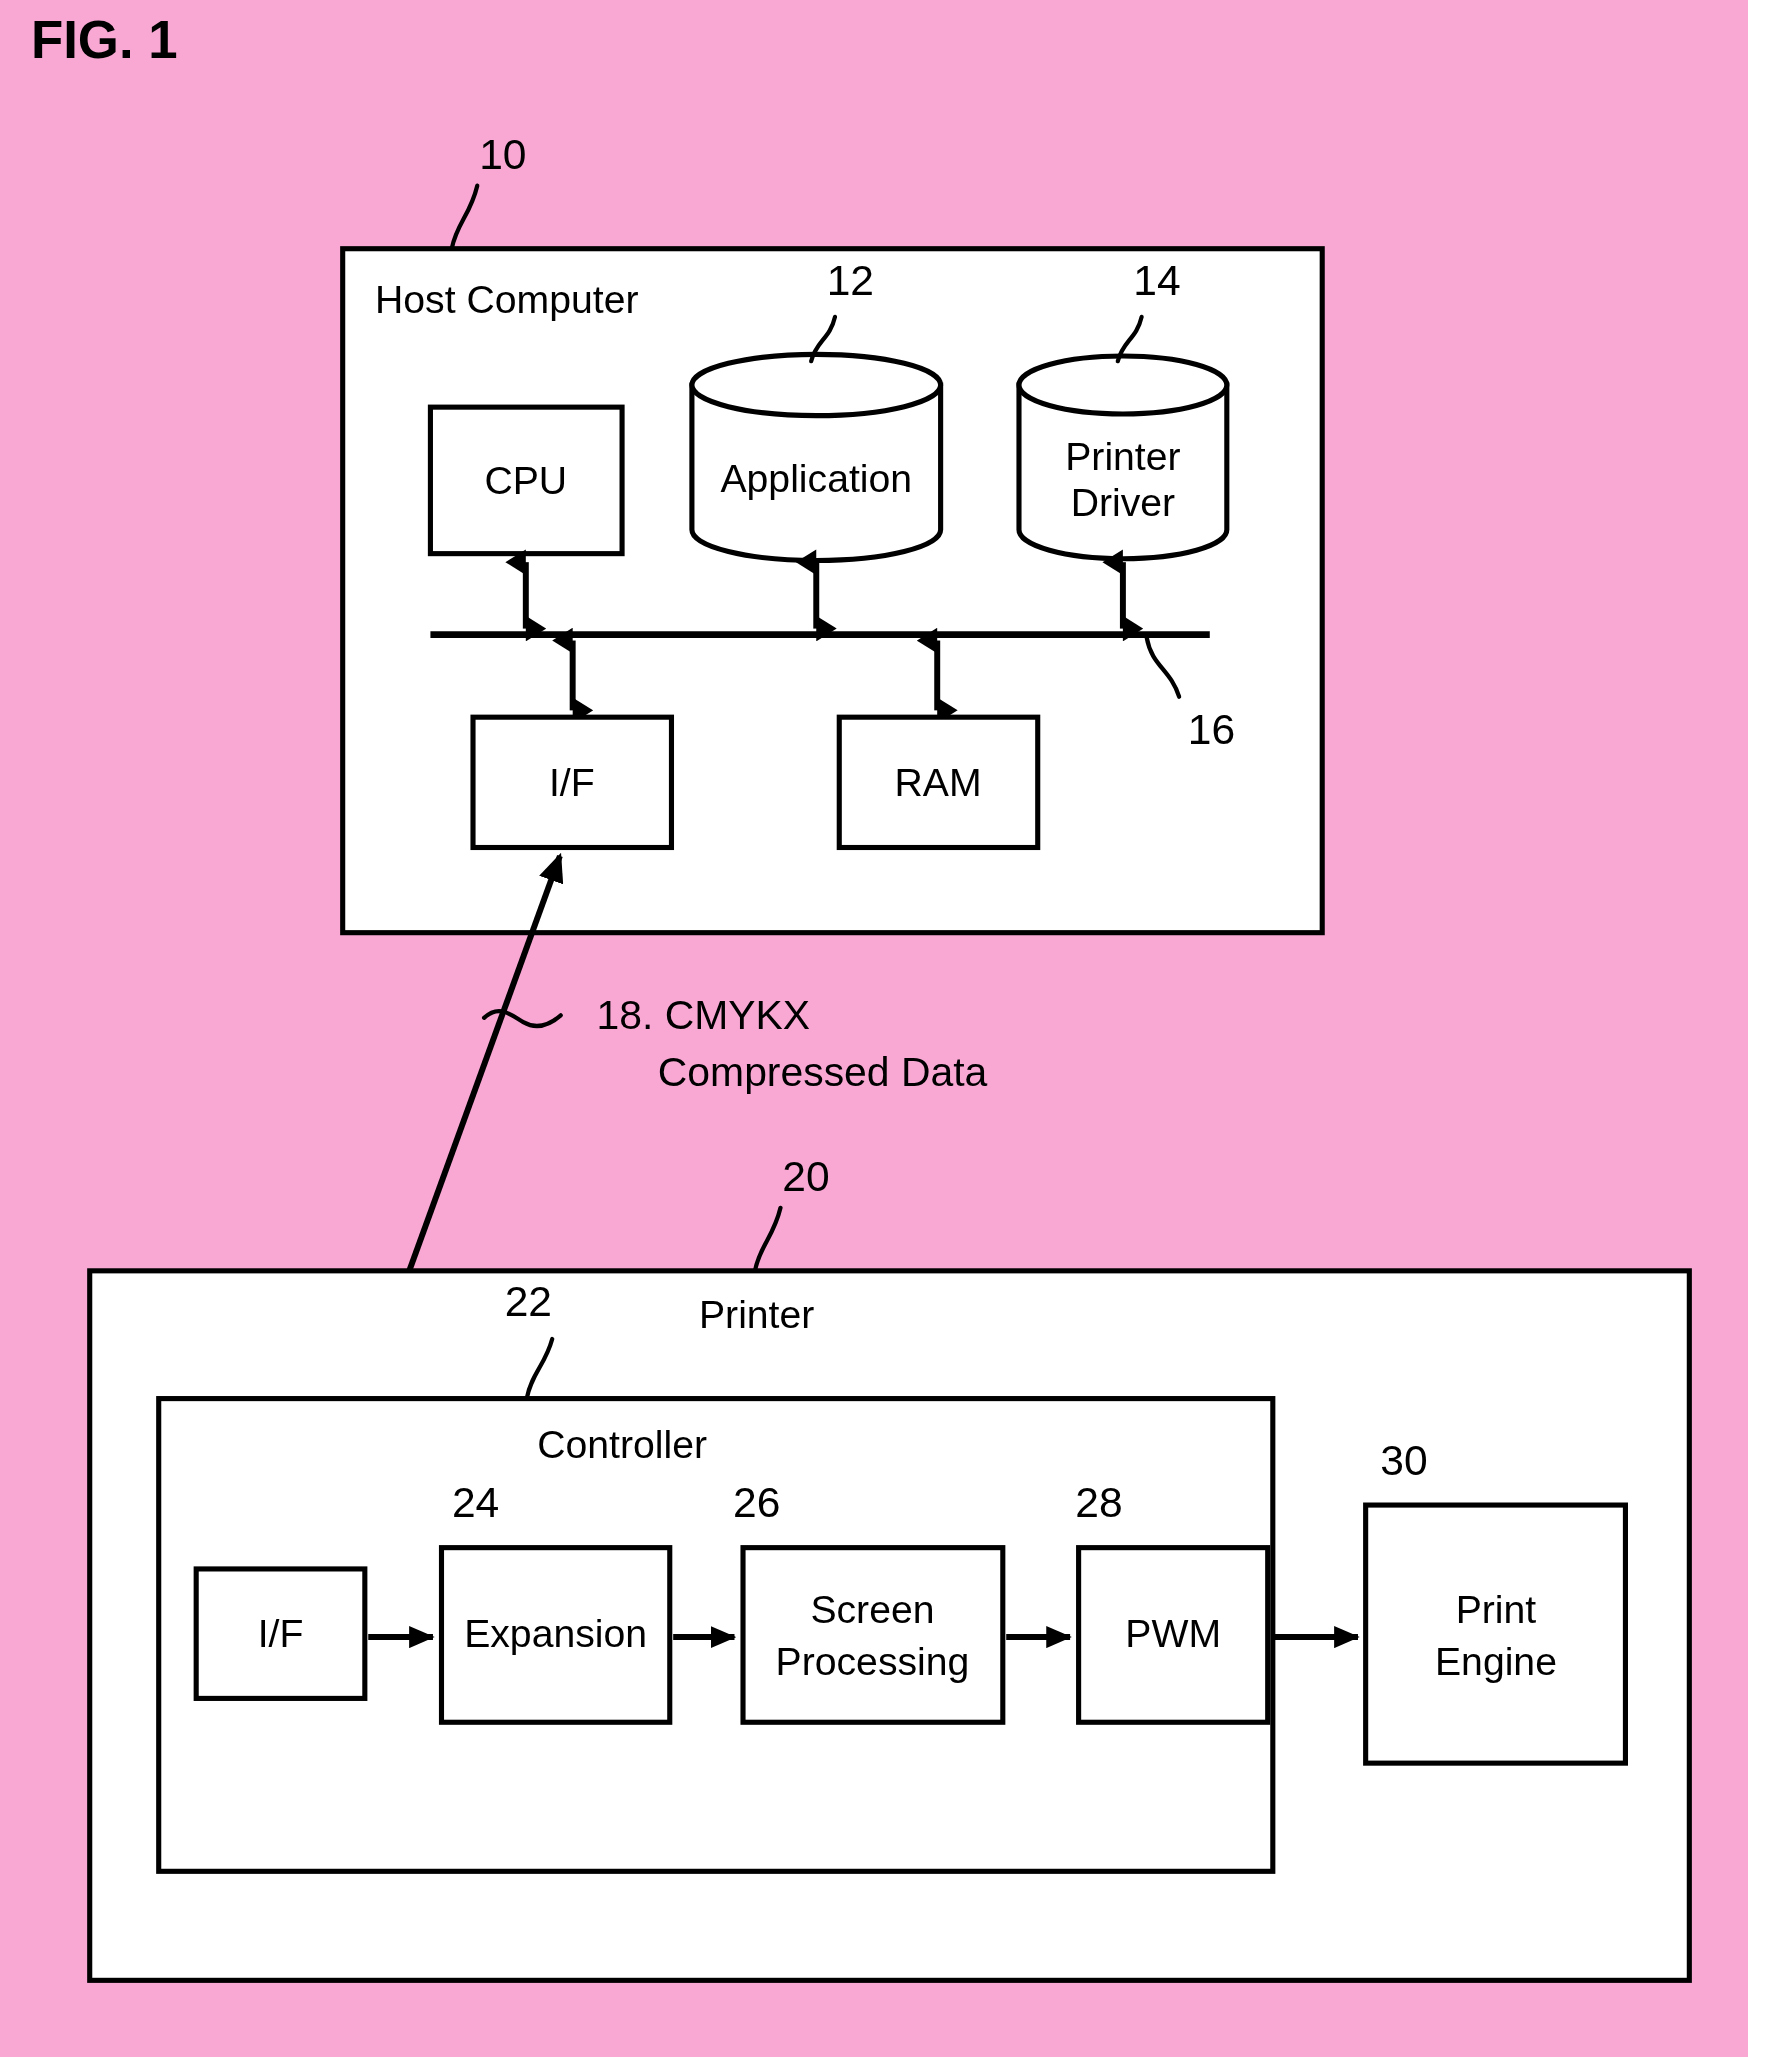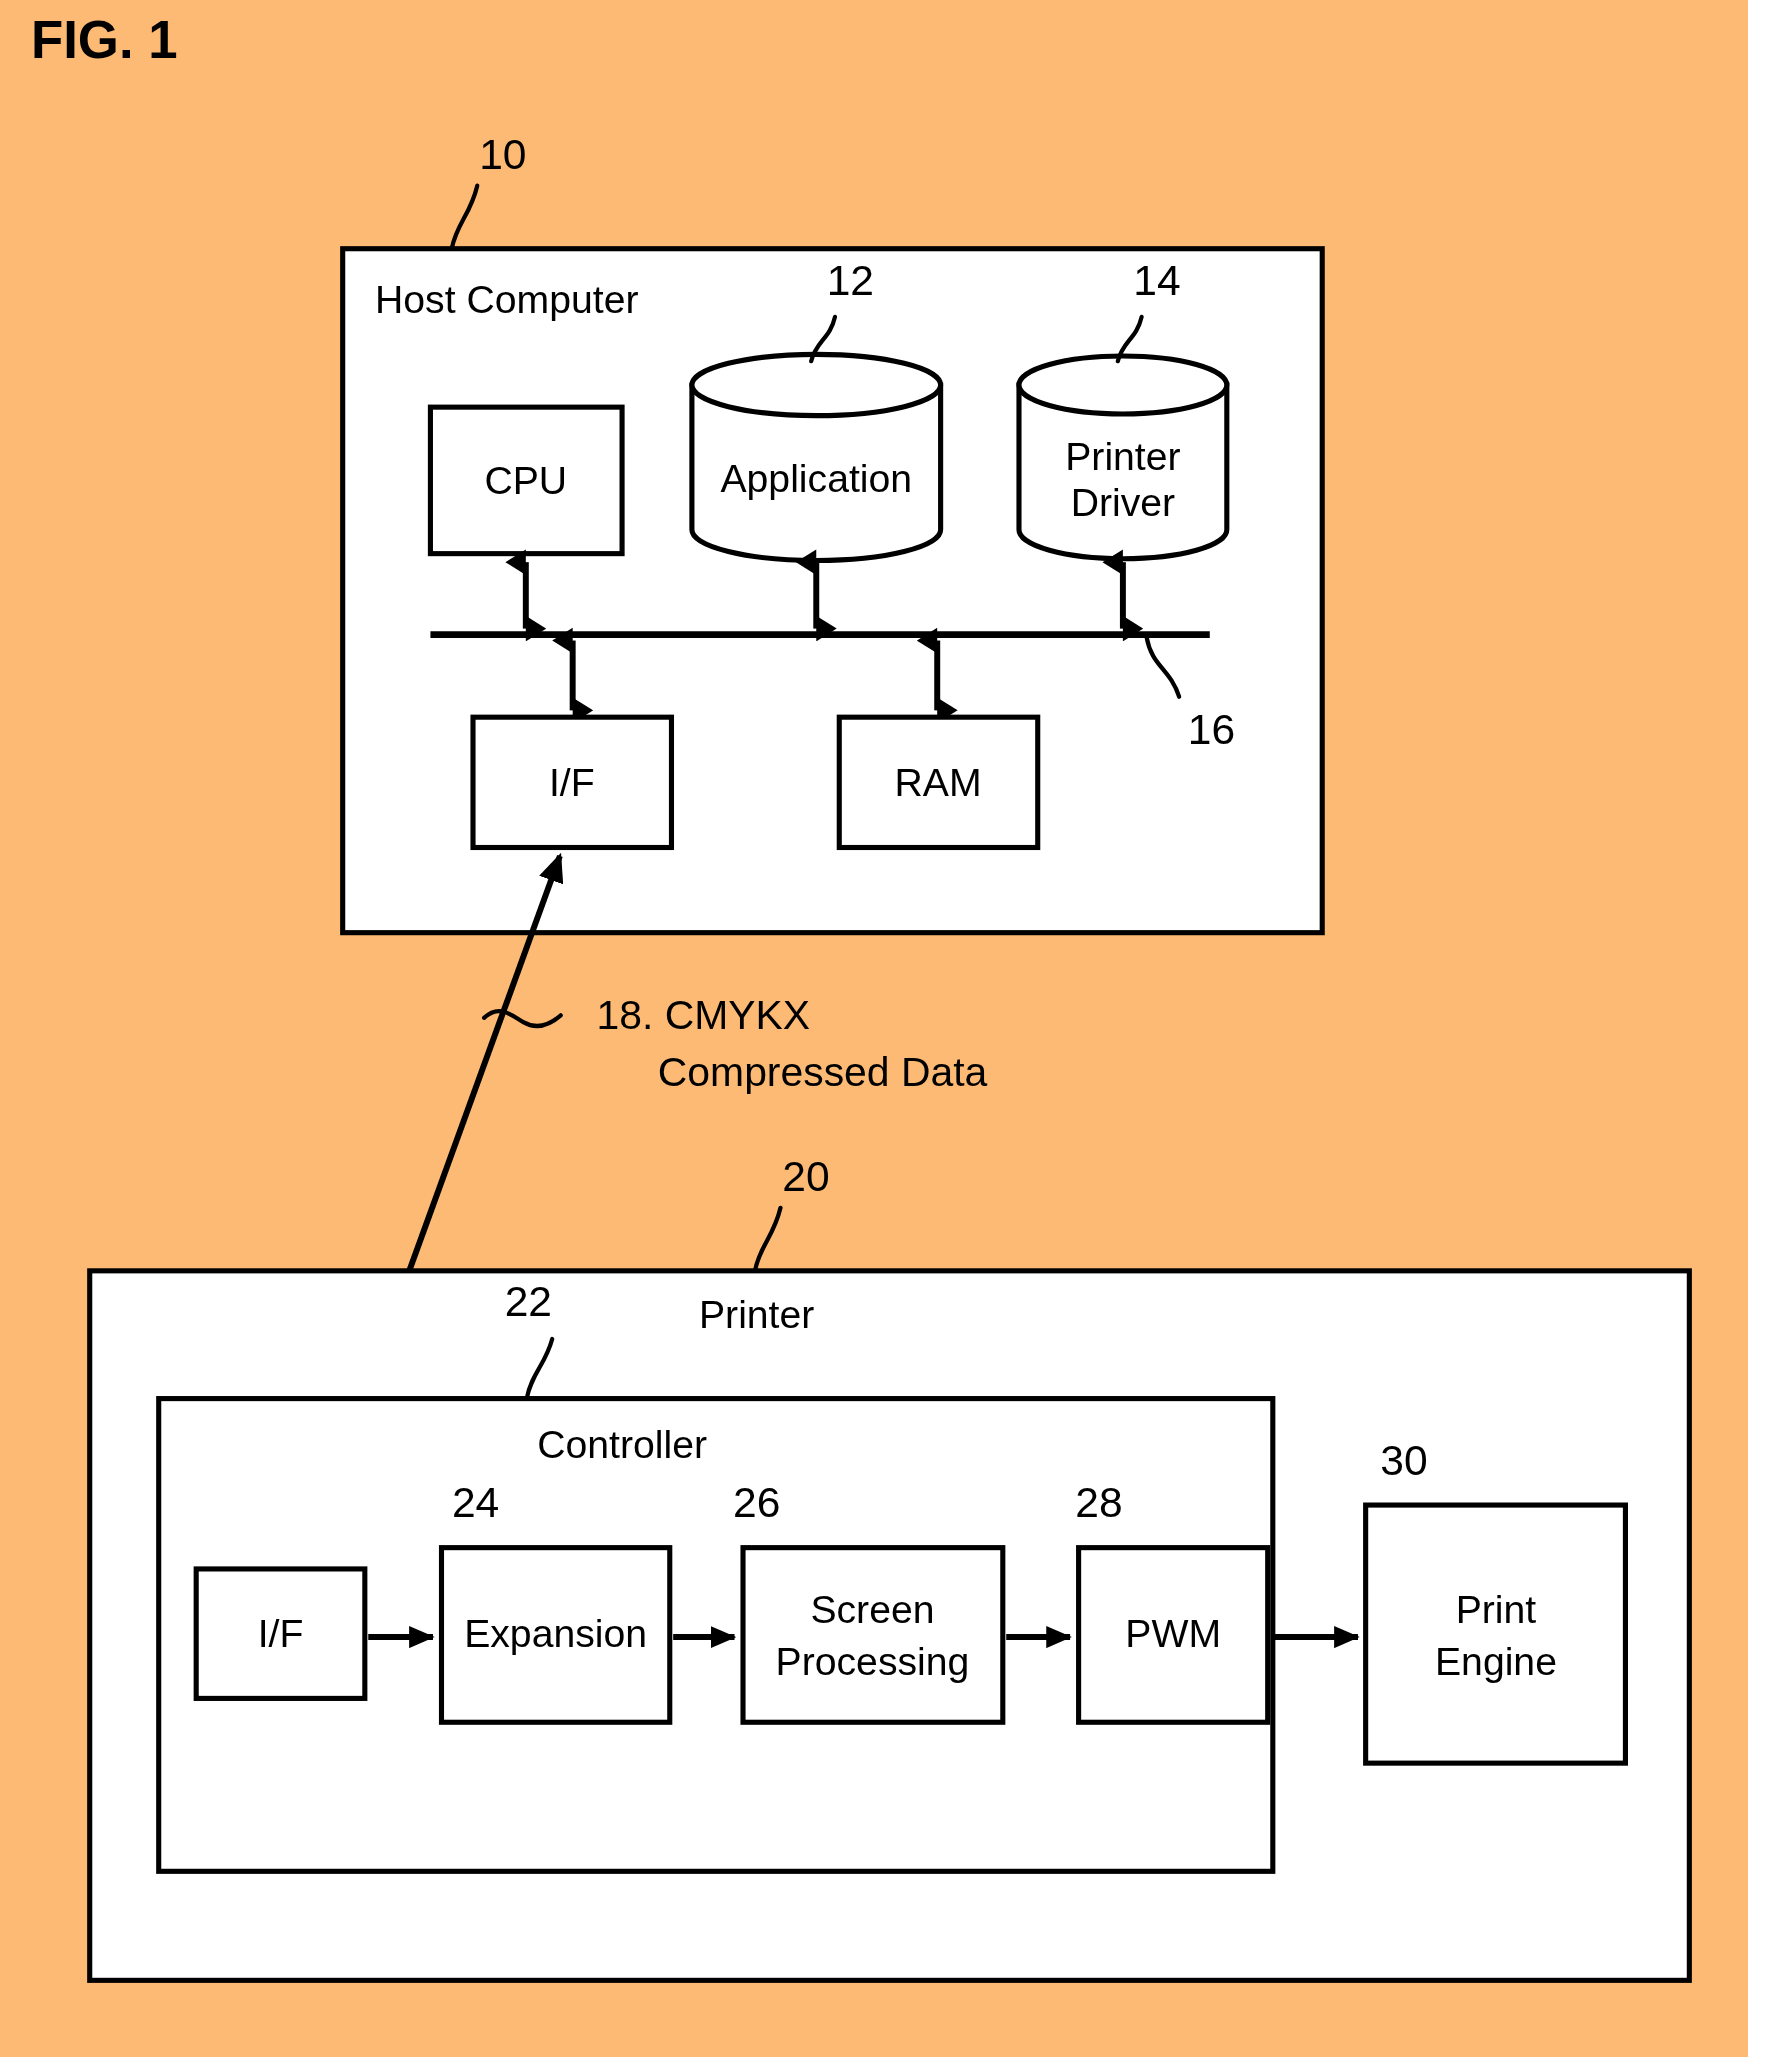--- a/index.html
+++ b/index.html
@@ -11,21 +11,21 @@
     width: 1785px;
     height: 2057px;
     font-family: "Liberation Sans", sans-serif;
     color: #000000;
     overflow: hidden;
   }
   #figure-root {
     position: relative;
     width: 1748px;
     height: 2057px;
-    background: #fdba74;
+    background: #f9a8d4;
   }
   svg.diagram {
     position: absolute;
     inset: 0;
     width: 1785px;
     height: 2057px;
     display: block;
   }
   .box { fill: #ffffff; stroke: #000000; stroke-width: 6; }
   .outerbox { fill: #ffffff; stroke: #000000; stroke-width: 6; }

